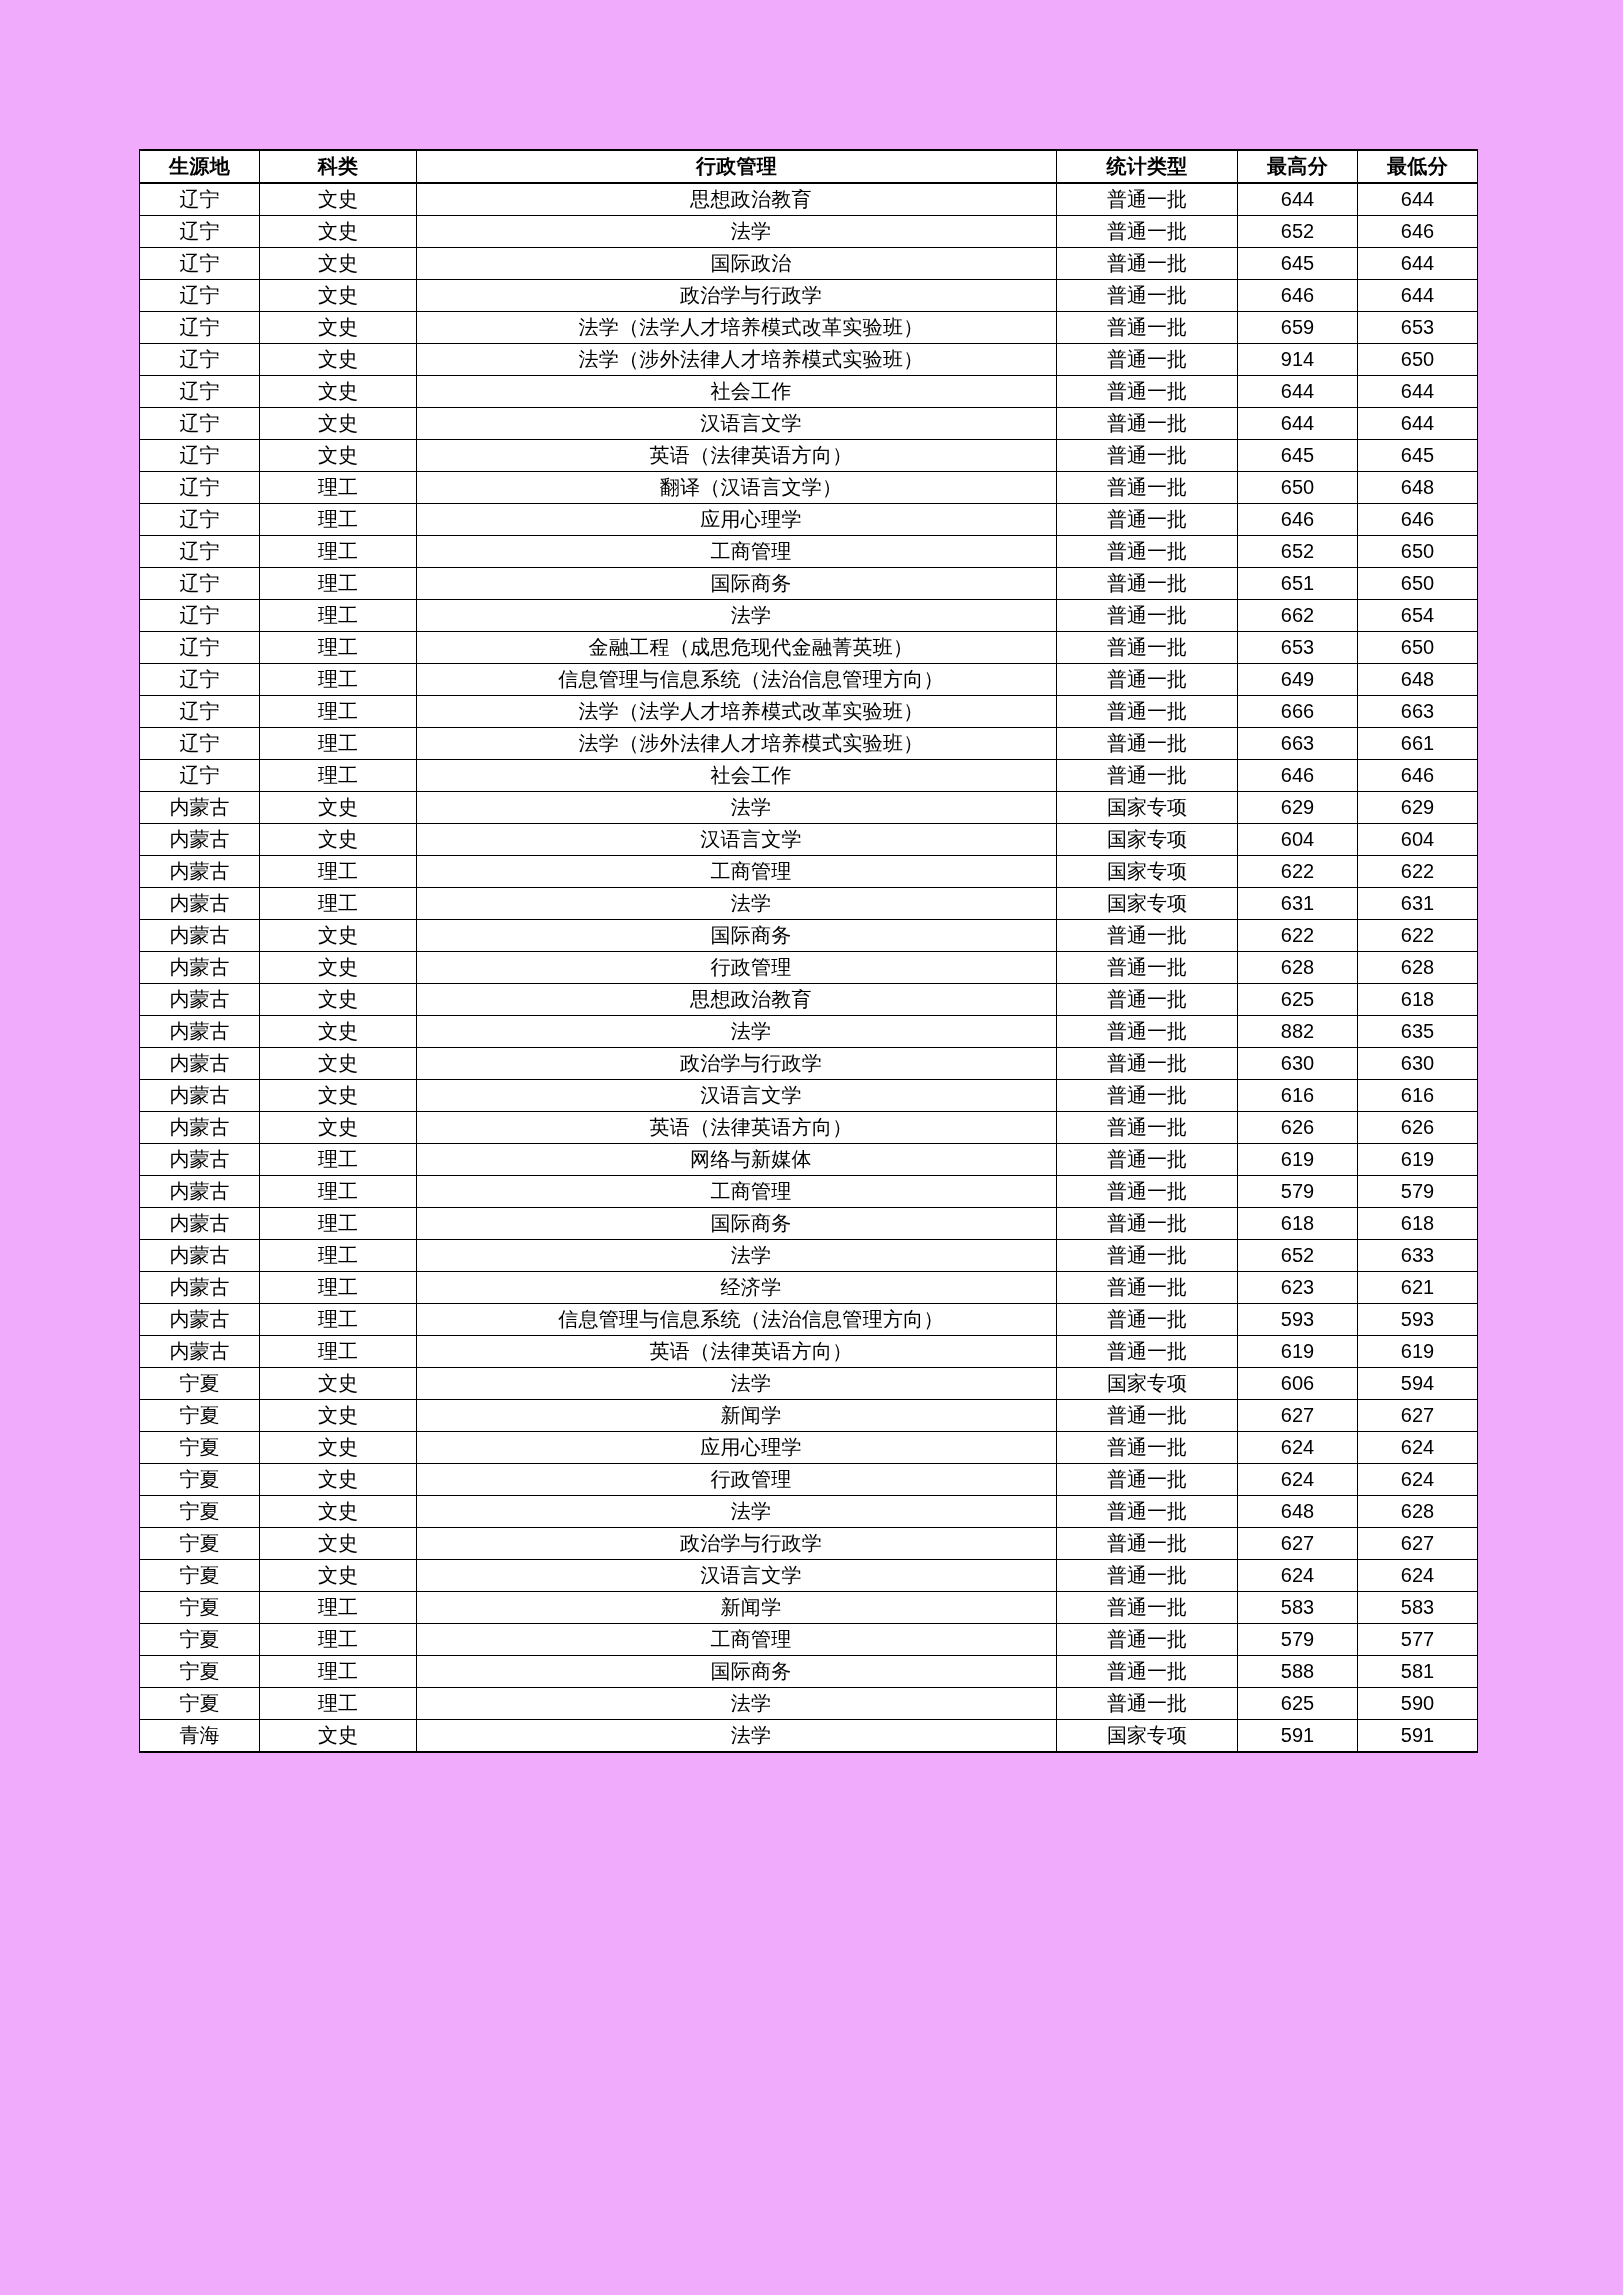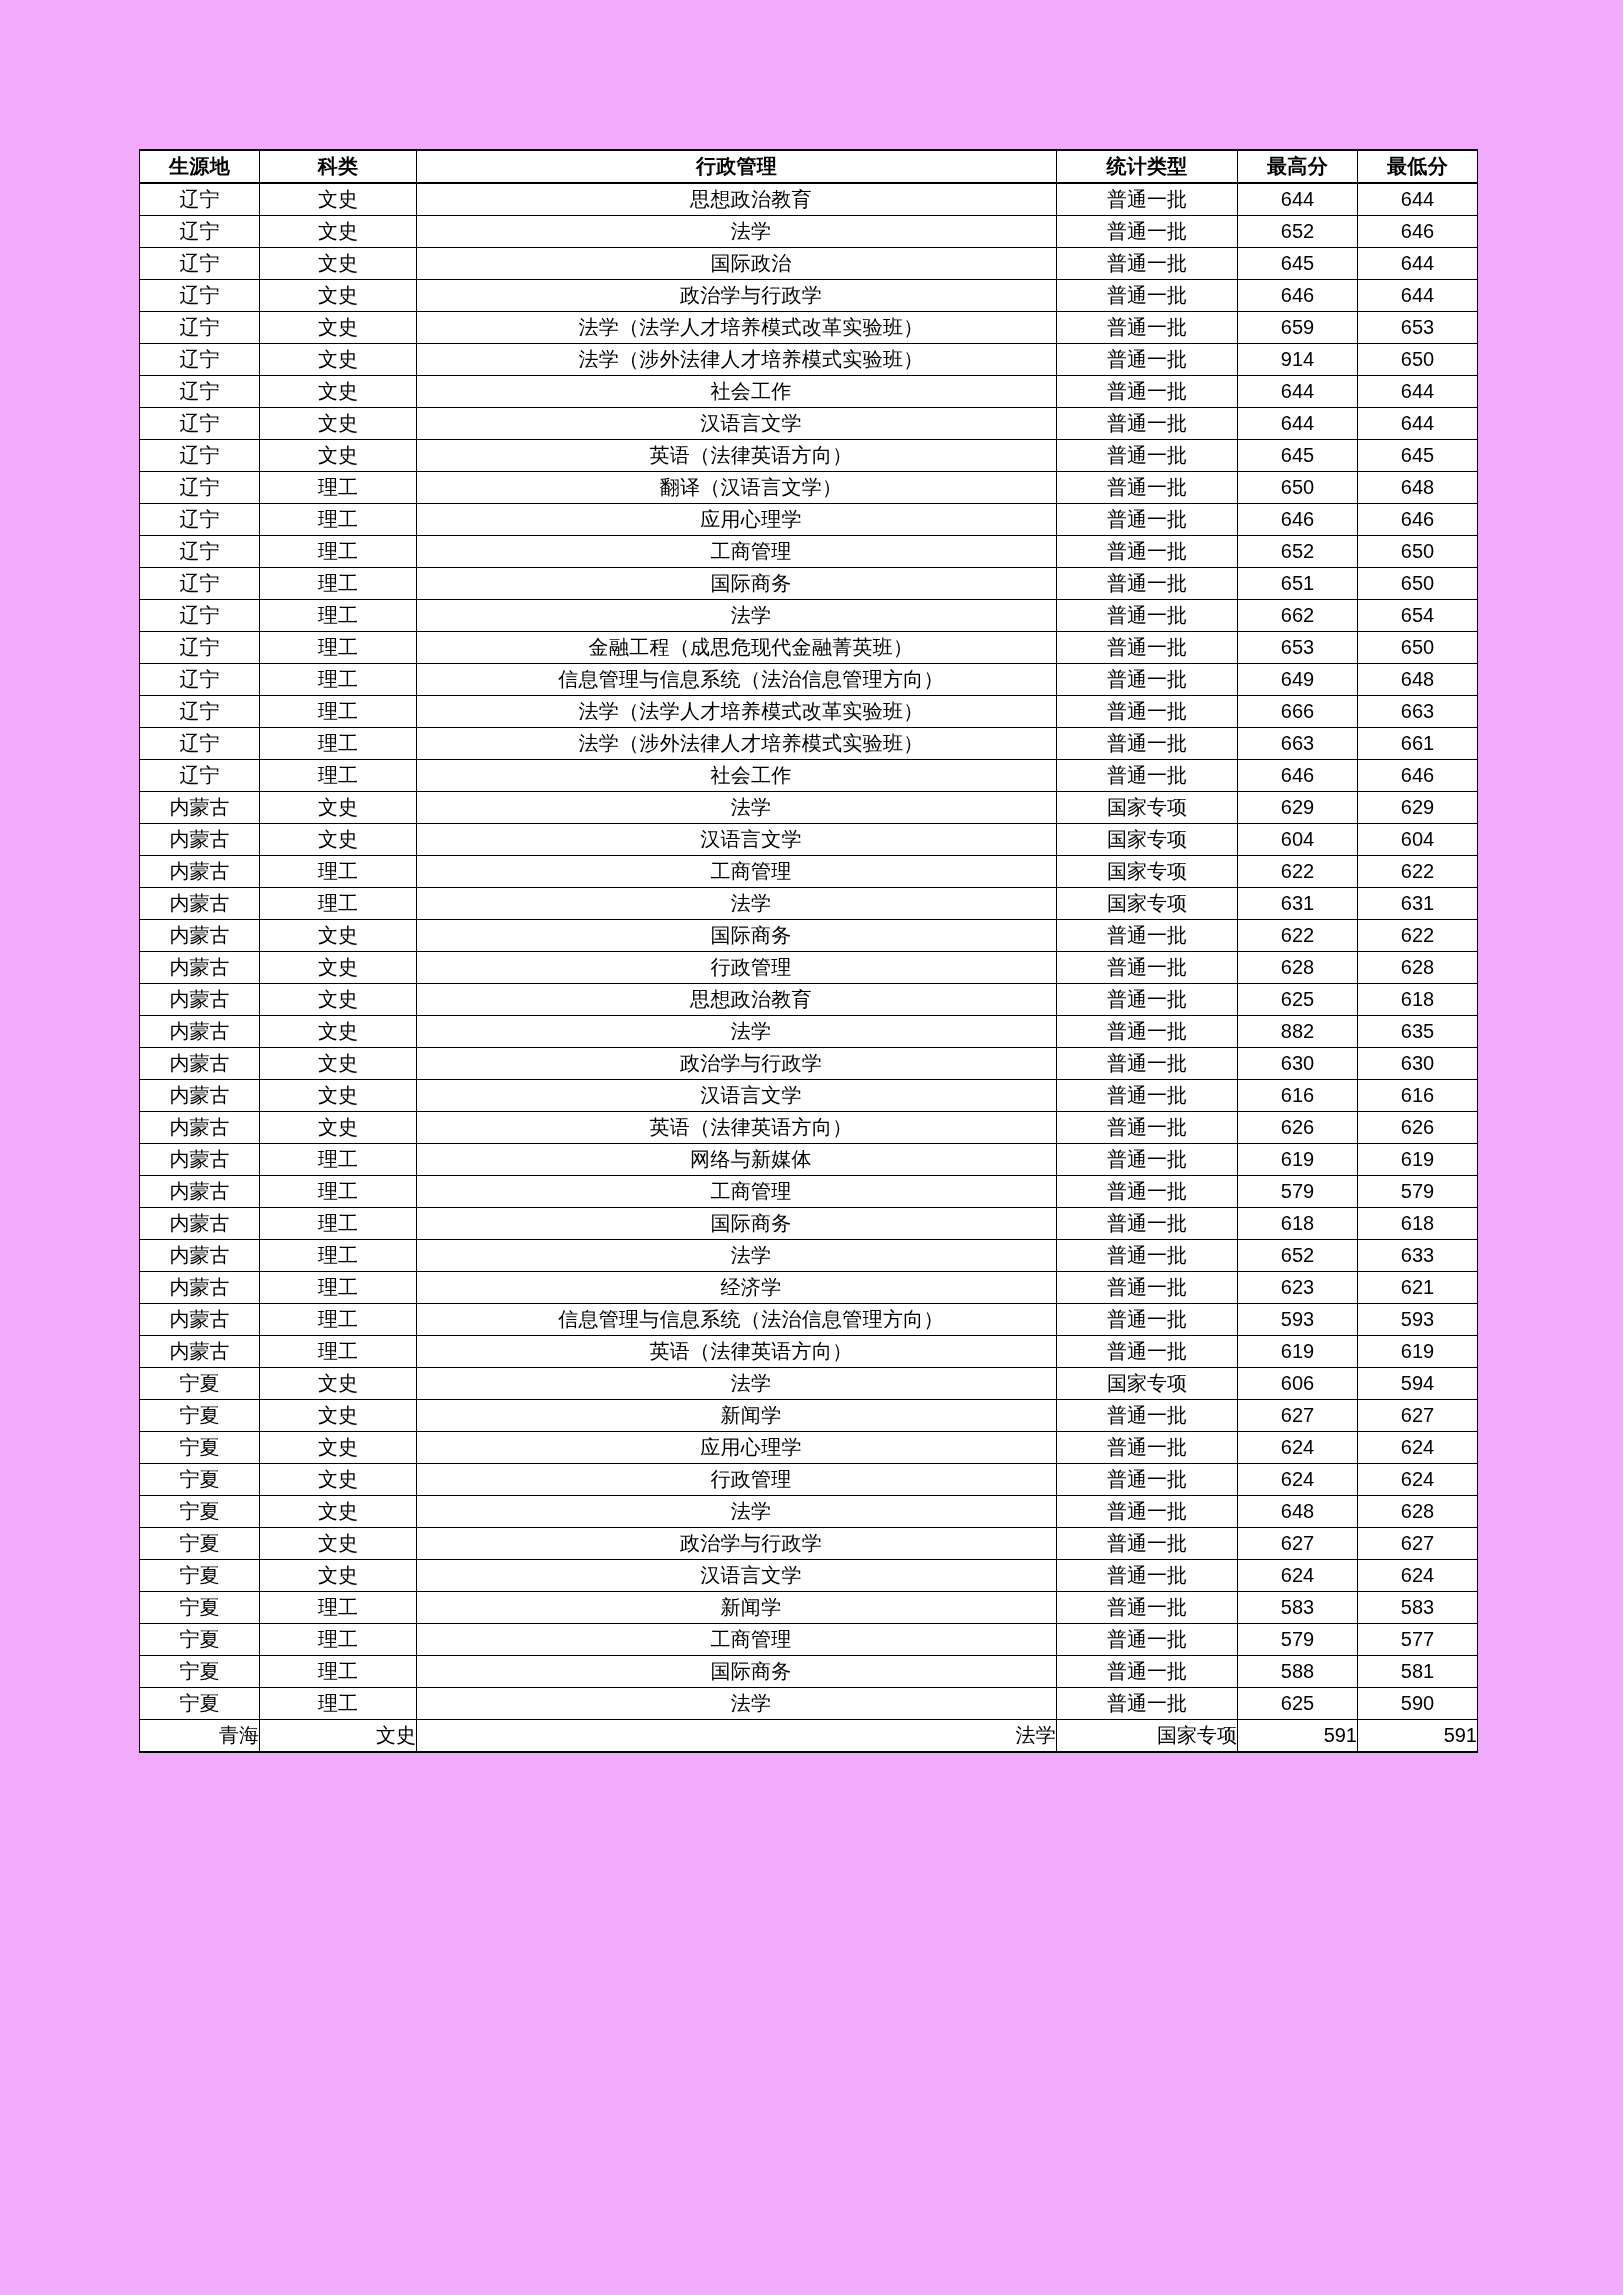--- a/index.html
+++ b/index.html
@@ -58,21 +58,20 @@
   }
   table.score-table thead th {
     border-top: 2.6px solid #000000;
     border-bottom: 2.6px solid #000000;
     font-weight: bold;
     font-size: 20px;
     letter-spacing: 0.3px;
   }
   table.score-table tbody tr:last-child td {
     border-bottom: 2.6px solid #000000;
-    text-align: right;
   }
   table.score-table td.num {
     font-family: "Liberation Sans", "DejaVu Sans", sans-serif;
     font-size: 20px;
   }
   table.score-table td.major {
     letter-spacing: 0.3px;
     padding-left: 29px;
   }
 </style>

